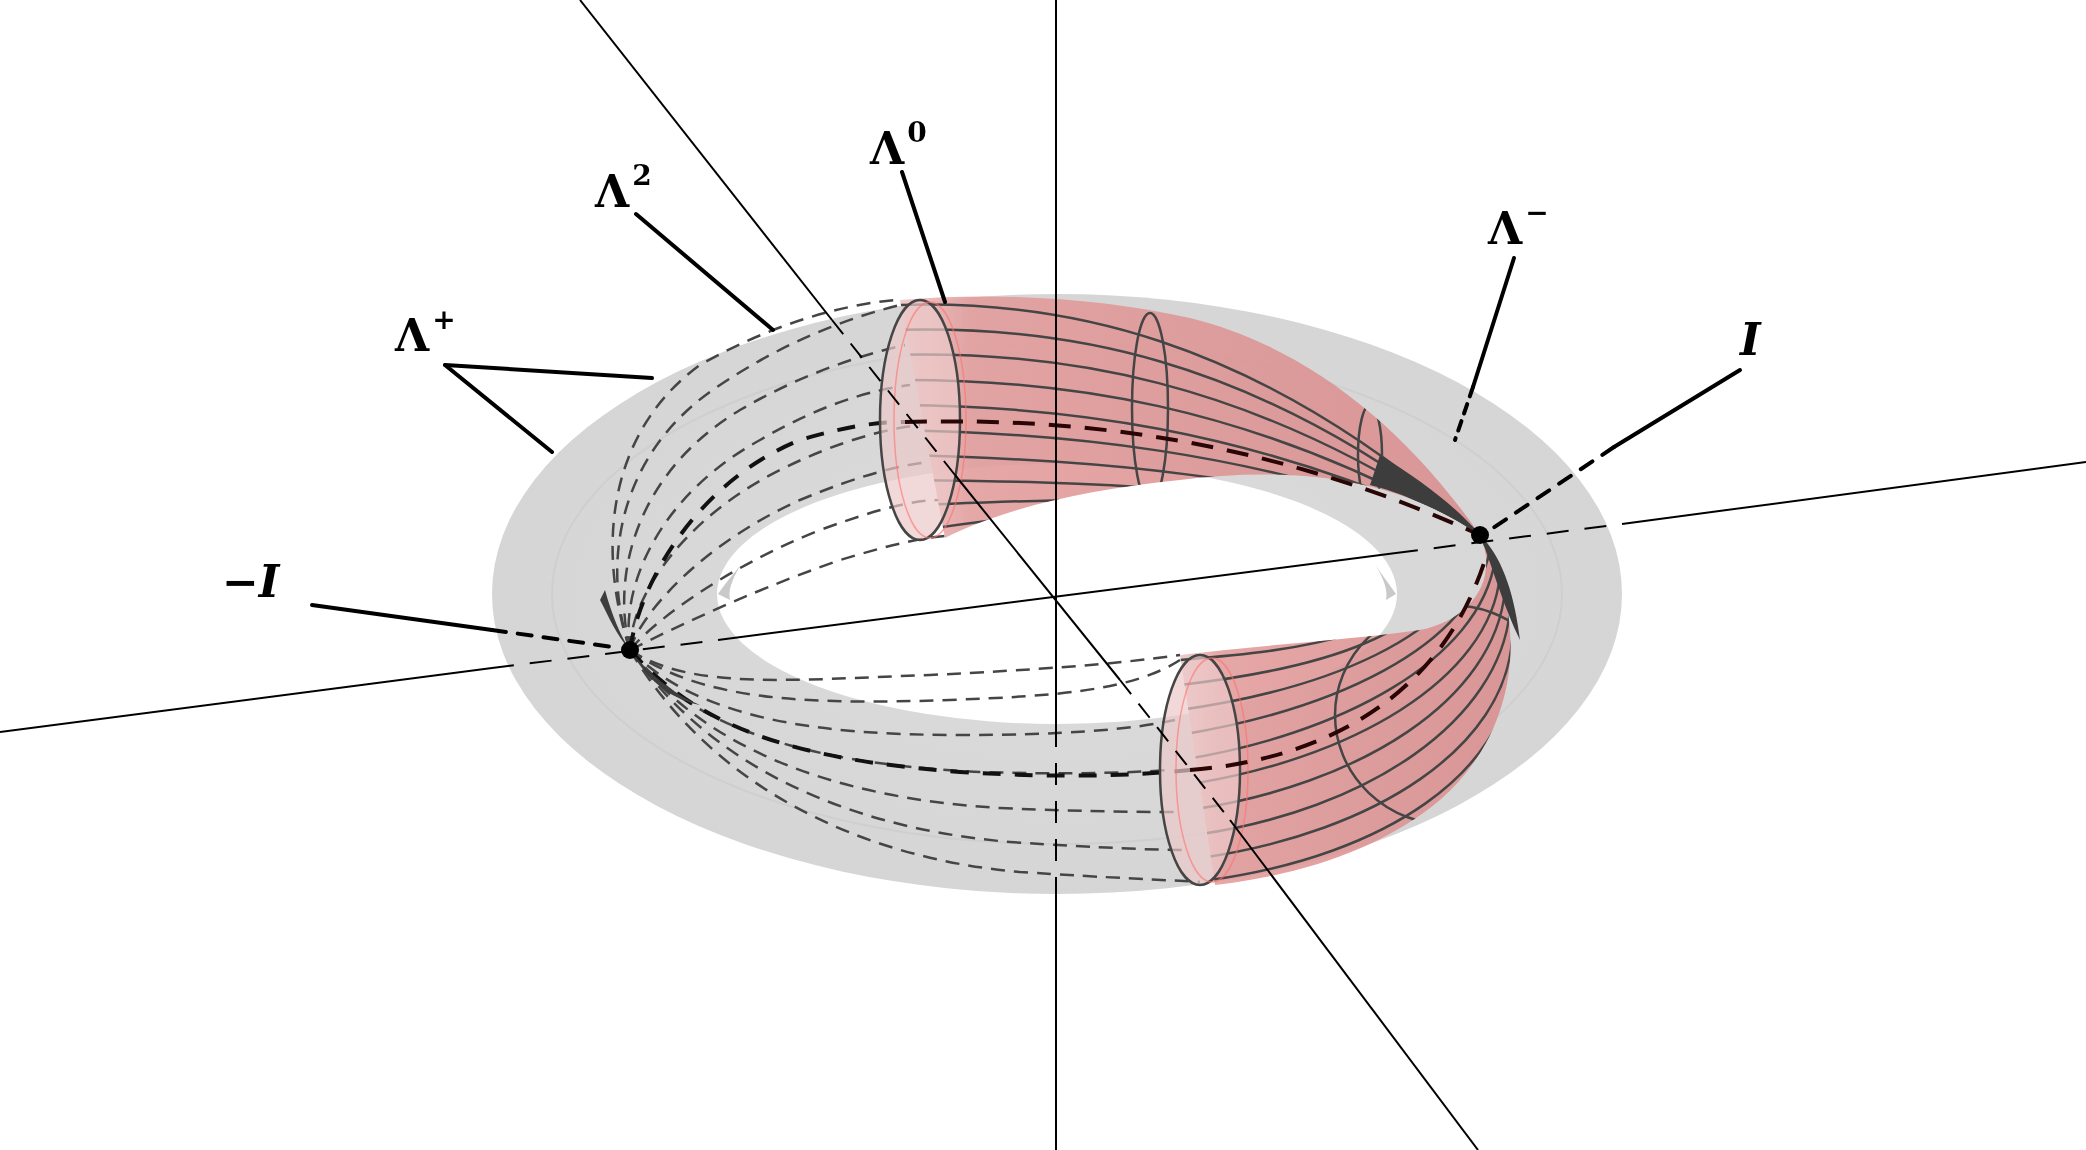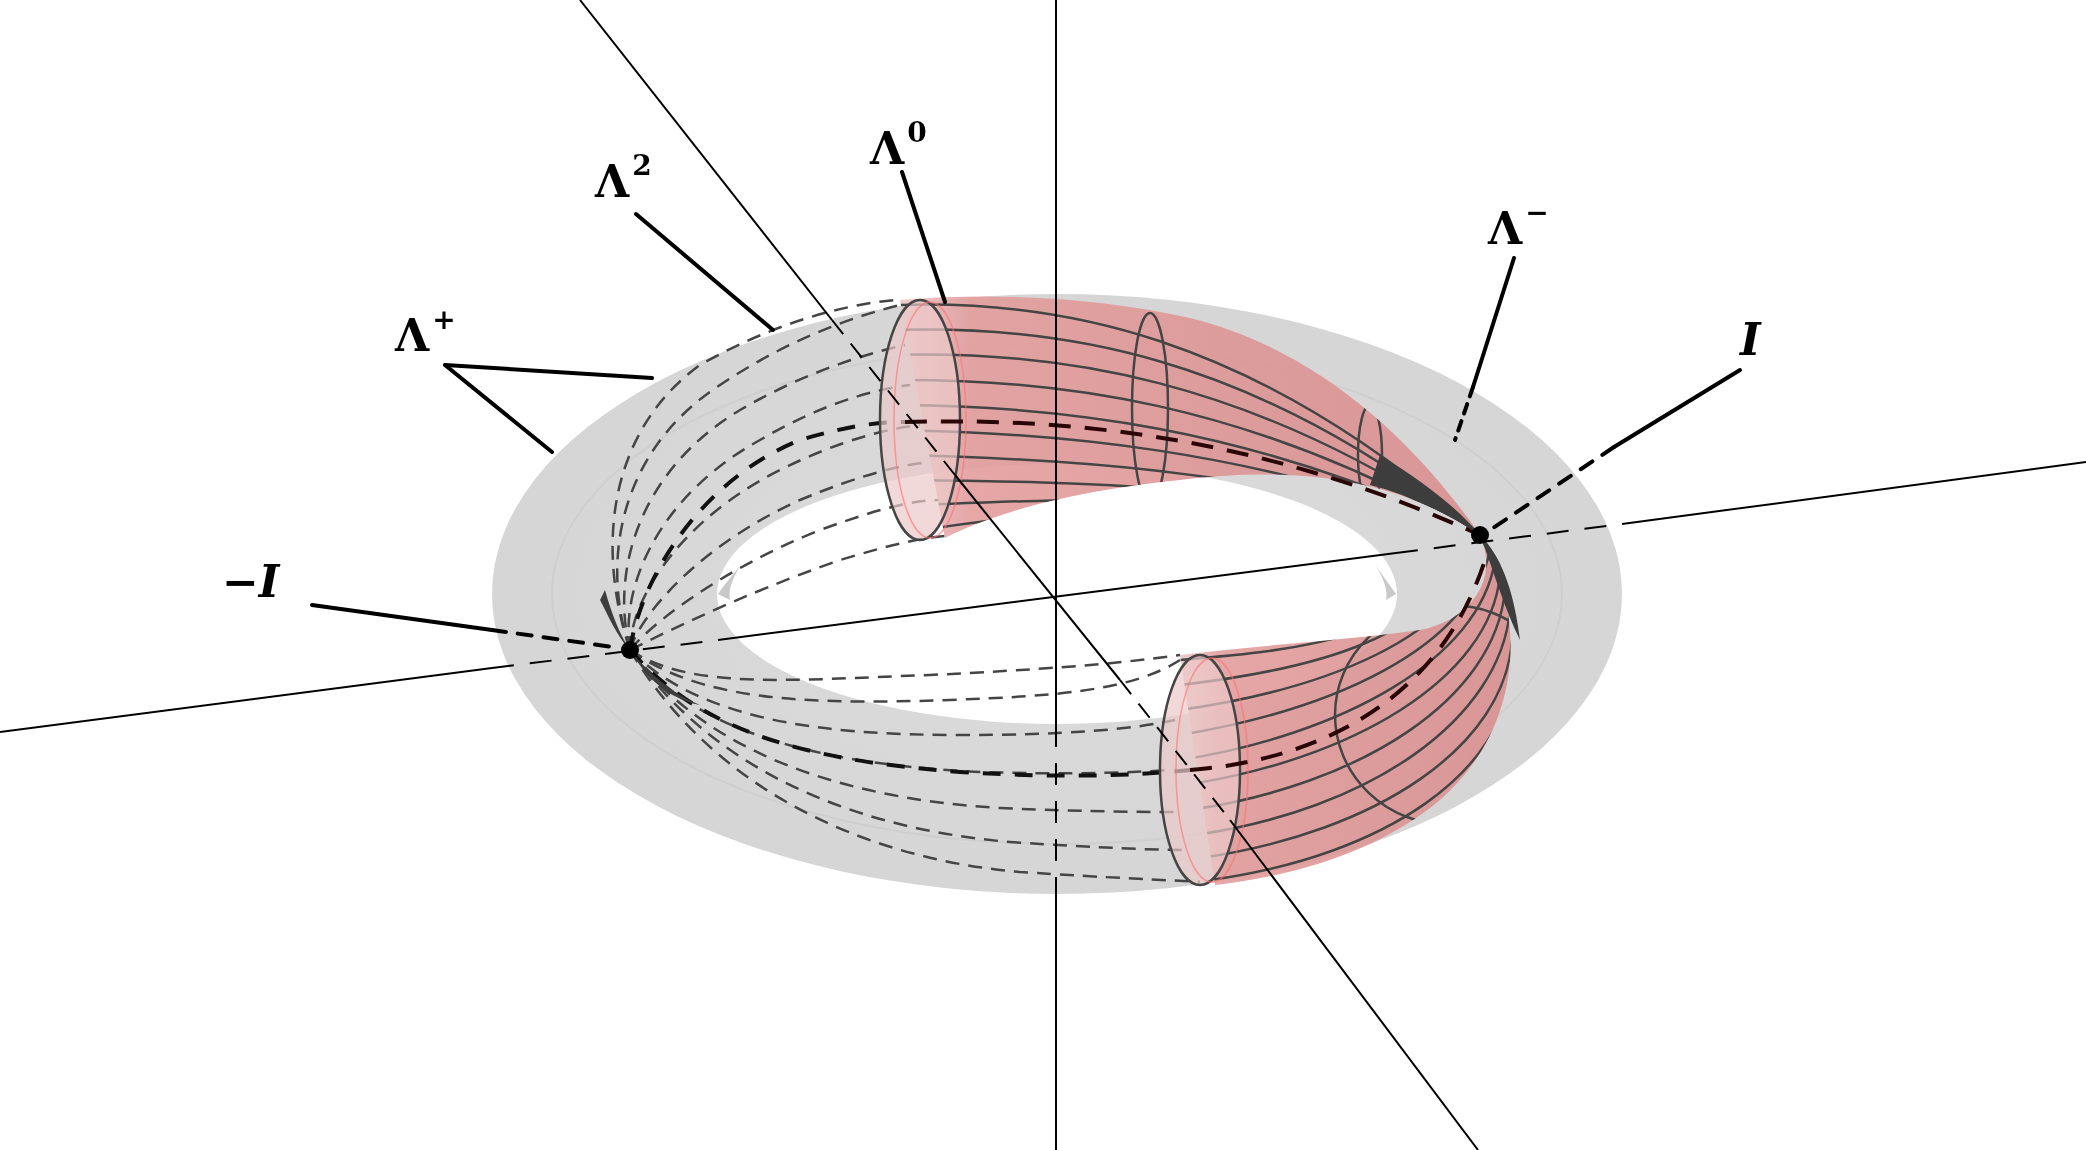--- a/index.html
+++ b/index.html
@@ -155,21 +155,21 @@
     <line x1="492" y1="630" x2="620" y2="648" stroke-dasharray="14 12"></line>
   </g>
 
   <circle cx="1480" cy="535" r="9" fill="#000"></circle>
   <circle cx="630" cy="650" r="9" fill="#000"></circle>
 </svg>
 
 <div class="label" style="left:870px; top:125px;">
   <span class="sym">Λ</span><sup>0</sup>
 </div>
-<div class="label" style="left:595px; top:158px;">
+<div class="label" style="left:595px; top:168px;">
   <span class="sym">Λ</span><sup>2</sup>
 </div>
 <div class="label" style="left:395px; top:312px;">
   <span class="sym">Λ</span><sup>+</sup>
 </div>
 <div class="label" style="left:1488px; top:205px;">
   <span class="sym">Λ</span><sup>−</sup>
 </div>
 <div class="label italic" style="left:1740px; top:318px;">
   <span class="sym">I</span>

